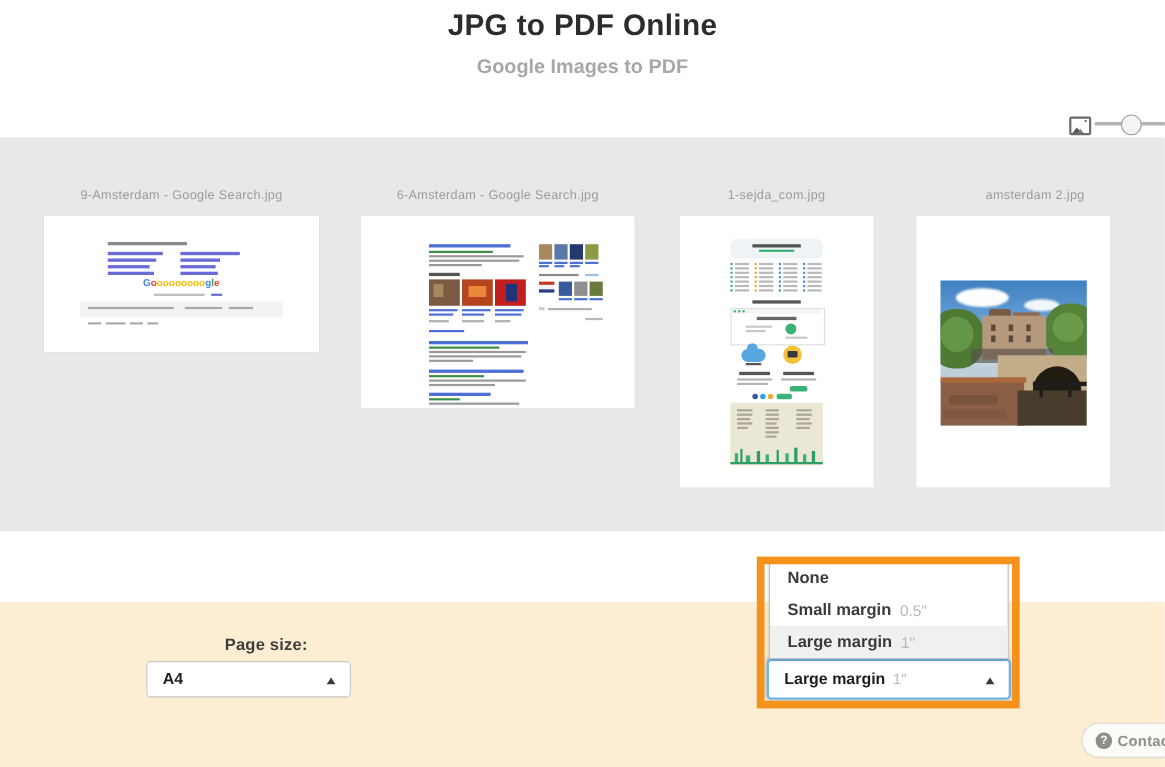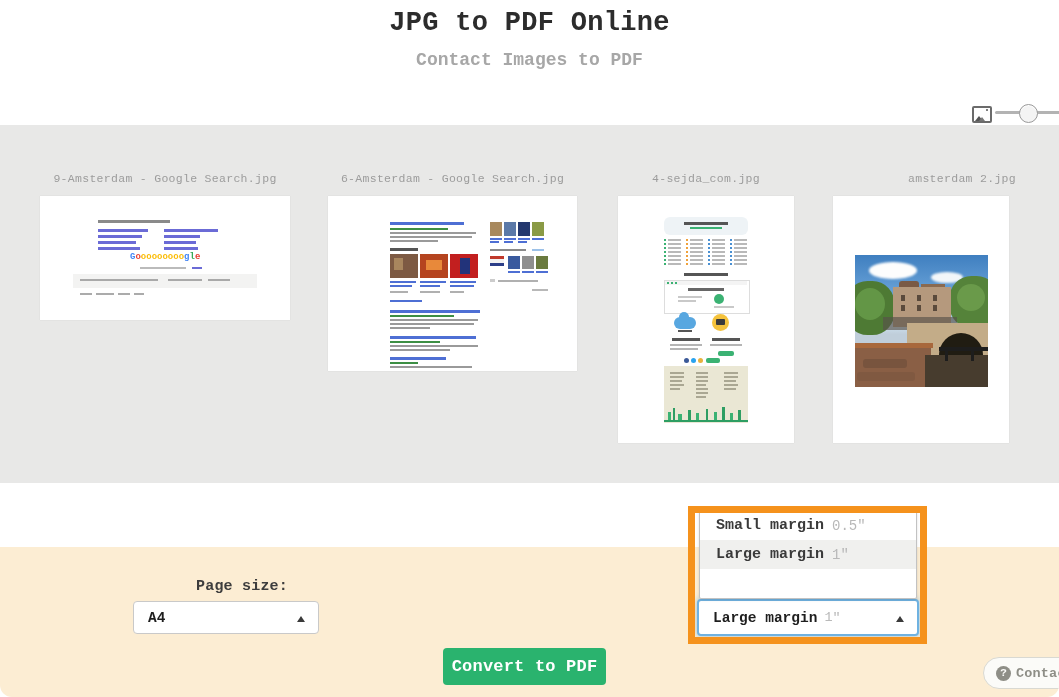--- a/index.html
+++ b/index.html
@@ -1,17 +1,17 @@
 <!DOCTYPE html>
 <html><head>
 <meta charset="utf-8">
 <style>
   html,body{margin:0;padding:0;background:#fff;}
   .app{position:relative;width:1059px;height:697px;overflow:hidden;background:#fff;
-       font-family:Liberation Mono, monospace;border-radius:12px;-webkit-font-smoothing:antialiased;}
+       font-family:Liberation Sans, sans-serif;-webkit-font-smoothing:antialiased;}
   .abs{position:absolute;}
   .deco{position:absolute;}
 
   
   .hdr-title{left:0;top:8px;width:1059px;text-align:center;font-size:27px;font-weight:bold;
              color:#2c2c2c;letter-spacing:.3px;}
   .hdr-sub{left:0;top:50px;width:1059px;text-align:center;font-size:18px;font-weight:bold;color:#a7a7a7;}
 
   
   .img-icon{left:972px;top:106px;width:16px;height:13px;border:2px solid #6b6b6b;border-radius:2px;background:#fff;}
@@ -100,35 +100,35 @@
   .btn-contact .qicon{width:15px;height:15px;border-radius:50%;background:#8e8e86;color:#fbfbf8;
      font-size:11px;font-weight:bold;display:flex;align-items:center;justify-content:center;margin-right:5px;}
   .btn-contact .lbl{font-size:13.5px;font-weight:bold;color:#8e8e86;letter-spacing:.2px;}
 </style>
 </head>
 <body>
 
 <div class="app">
 
   <div class="abs hdr-title">JPG to PDF Online</div>
-  <div class="abs hdr-sub">Contact Images to PDF</div>
+  <div class="abs hdr-sub">Google Images to PDF</div>
 
   <div class="abs img-icon">
     <div class="mtn"></div>
     <div class="mtn2"></div>
     <div class="sun"></div>
   </div>
   <div class="abs slider-track"></div>
   <div class="abs slider-thumb"></div>
 
   <div class="abs canvas">
     <div class="fname" style="left:40px;width:250px;">9-Amsterdam - Google Search.jpg</div>
     <div class="fname" style="left:328px;width:249px;">6-Amsterdam - Google Search.jpg</div>
-    <div class="fname" style="left:618px;width:176px;">4-sejda_com.jpg</div>
-    <div class="fname" style="left:874px;width:176px;">amsterdam 2.jpg</div>
+    <div class="fname" style="left:618px;width:176px;">1-sejda_com.jpg</div>
+    <div class="fname" style="left:853px;width:176px;">amsterdam 2.jpg</div>
 
     <div class="card" id="card1">
       <div class="glogo"><span style="color: rgb(66, 133, 244);">G</span><span style="color: rgb(234, 67, 53);">o</span><span style="color: rgb(251, 188, 5);">o</span><span style="color: rgb(251, 188, 5);">o</span><span style="color: rgb(251, 188, 5);">o</span><span style="color: rgb(251, 188, 5);">o</span><span style="color: rgb(251, 188, 5);">o</span><span style="color: rgb(251, 188, 5);">o</span><span style="color: rgb(251, 188, 5);">o</span><span style="color: rgb(251, 188, 5);">o</span><span style="color: rgb(66, 133, 244);">g</span><span style="color: rgb(52, 168, 83);">l</span><span style="color: rgb(234, 67, 53);">e</span></div>
     <div class="deco" style="left: 58px; top: 24px; width: 72px; height: 3px; background: rgb(138, 138, 138); border-radius: 0px;"></div>
         <div class="deco" style="left: 58px; top: 33px; width: 50px; height: 2.5px; background: rgb(107, 107, 214); border-radius: 0px;"></div>
         <div class="deco" style="left: 58px; top: 39px; width: 44px; height: 2.5px; background: rgb(107, 107, 214); border-radius: 0px;"></div>
         <div class="deco" style="left: 58px; top: 45px; width: 38px; height: 2.5px; background: rgb(107, 107, 214); border-radius: 0px;"></div>
         <div class="deco" style="left: 58px; top: 51px; width: 42px; height: 2.5px; background: rgb(107, 107, 214); border-radius: 0px;"></div>
         <div class="deco" style="left: 124px; top: 33px; width: 54px; height: 2.5px; background: rgb(107, 107, 214); border-radius: 0px;"></div>
         <div class="deco" style="left: 124px; top: 39px; width: 36px; height: 2.5px; background: rgb(107, 107, 214); border-radius: 0px;"></div>
@@ -365,30 +365,33 @@
 
     <div class="select" id="sel-margin">
       <span class="val">Large margin</span>
       <span class="detail">1"</span>
       <span class="caret-up"></span>
     </div>
   </div>
 
   <div class="menu">
     <div class="menu-item">
+      <span class="lbl">None</span>
+      <span class="detail"></span>
+    </div>
+    <div class="menu-item">
       <span class="lbl">Small margin</span>
       <span class="detail">0.5"</span>
     </div>
     <div class="menu-item hl">
       <span class="lbl">Large margin</span>
       <span class="detail">1"</span>
     </div>
   </div>
 
   <div class="abs hl-ring"></div>
 
-  <div class="abs btn-convert">Convert to PDF</div>
   <div class="abs btn-contact">
     <span class="qicon">?</span>
     <span class="lbl">Contact</span>
   </div>
 
 </div>
 
 </body></html>

